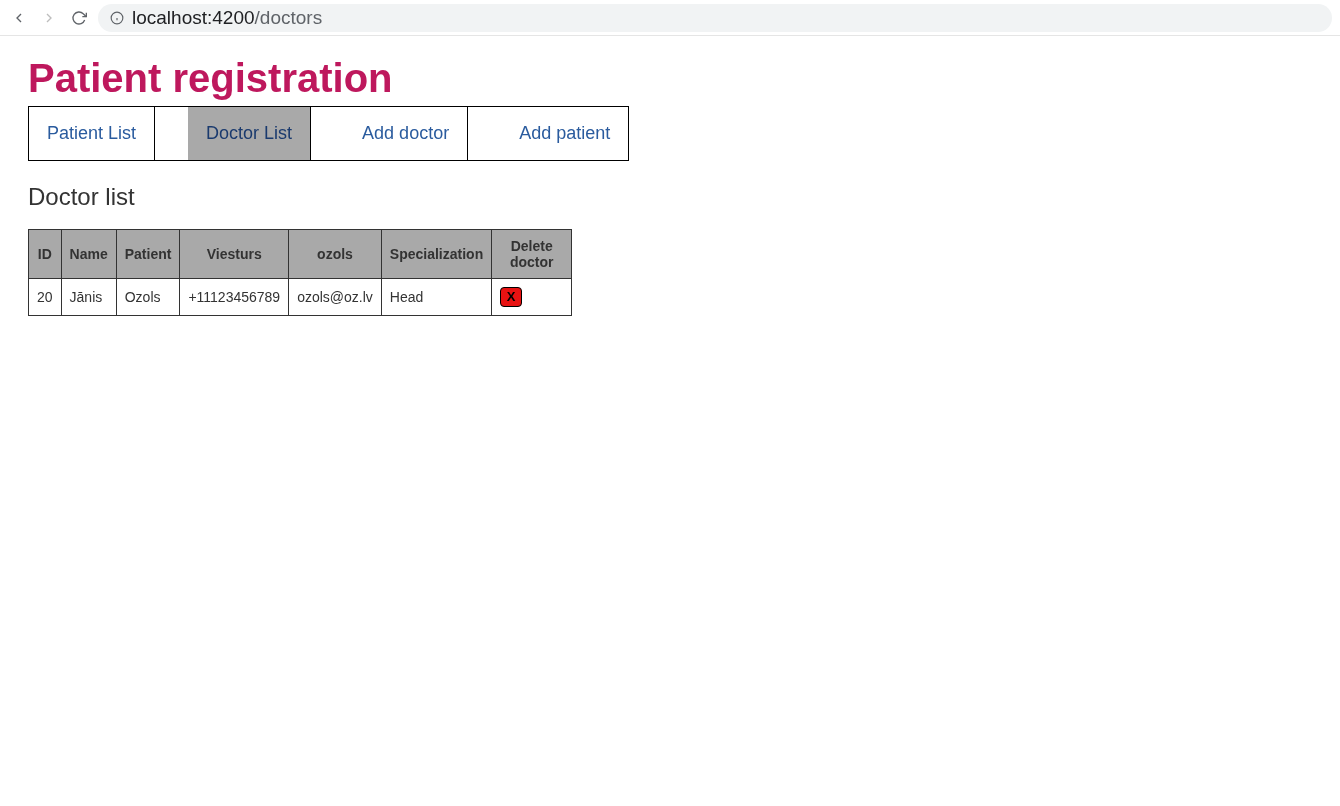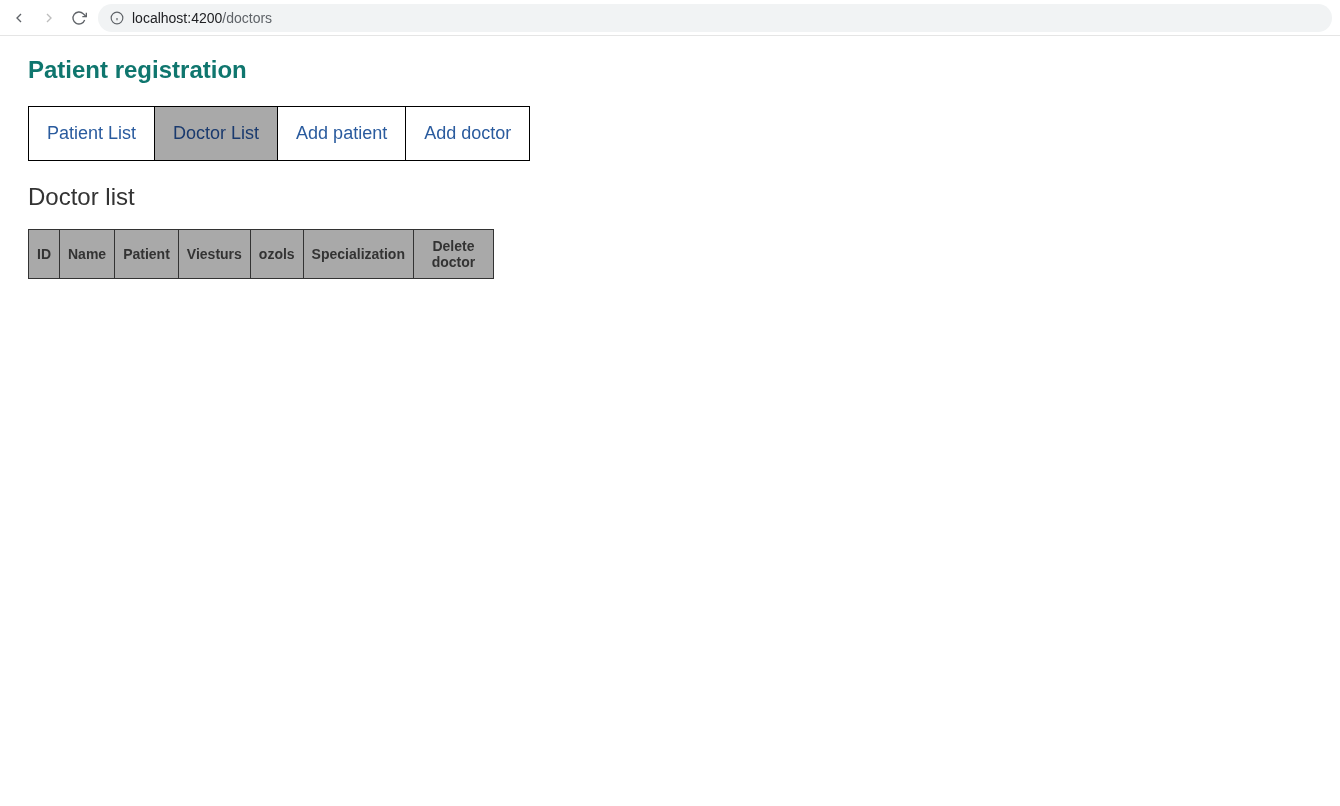--- a/index.html
+++ b/index.html
@@ -40,51 +40,52 @@
     .address-bar {
       flex: 1;
       height: 28px;
       background: #f1f3f4;
       border-radius: 14px;
       display: flex;
       align-items: center;
       padding: 0 12px;
       gap: 8px;
       color: #5f6368;
-      font-size: 14px;
+      font-size: 19px;
     }
     .address-bar .info-icon {
       display: flex;
       align-items: center;
       justify-content: center;
     }
     .address-bar .url-text {
       color: #202124;
     }
     .address-bar .url-host-bold {
       color: #202124;
     }
     .address-bar .url-path {
       color: #5f6368;
     }
     
     .page-content {
       padding: 20px 28px;
     }
     .page-title {
-      font-size: 24px;
+      font-size: 40px;
       font-weight: bold;
-      color: #0f766e;
-      margin-bottom: 22px;
+      color: #be185d;
+      margin-bottom: 5px;
     }
     .tabs {
       display: flex;
       border: 1px solid #000;
       width: fit-content;
       margin-bottom: 22px;
+      gap: 33px;
     }
     .tab {
       padding: 16px 18px;
       font-size: 18px;
       color: #2a5b9e;
       border-right: 1px solid #000;
       cursor: pointer;
       background: #fff;
     }
     .tab:last-child {
@@ -176,34 +177,45 @@
     </span>
   </div>
 </div>
 
 <div class="page-content">
   <h1 class="page-title">Patient registration</h1>
 
   <div class="tabs">
     <div class="tab">Patient List</div>
     <div class="tab active">Doctor List</div>
+    <div class="tab">Add doctor</div>
     <div class="tab">Add patient</div>
-    <div class="tab">Add doctor</div>
   </div>
 
   <h2 class="section-title">Doctor list</h2>
 
   <table class="data-table">
     <thead>
       <tr>
         <th>ID</th>
         <th>Name</th>
         <th>Patient</th>
         <th>Viesturs</th>
         <th>ozols</th>
         <th>Specialization</th>
         <th class="th-delete">Delete doctor</th>
       </tr>
     </thead>
     <tbody>
+      <tr>
+        <td>20</td>
+        <td>Jānis</td>
+        <td>Ozols</td>
+        <td>+11123456789</td>
+        <td>ozols@oz.lv</td>
+        <td>Head</td>
+        <td class="delete-cell">
+          <span class="delete-btn">X</span>
+        </td>
+      </tr>
     </tbody>
   </table>
 </div>
 
 </body></html>

